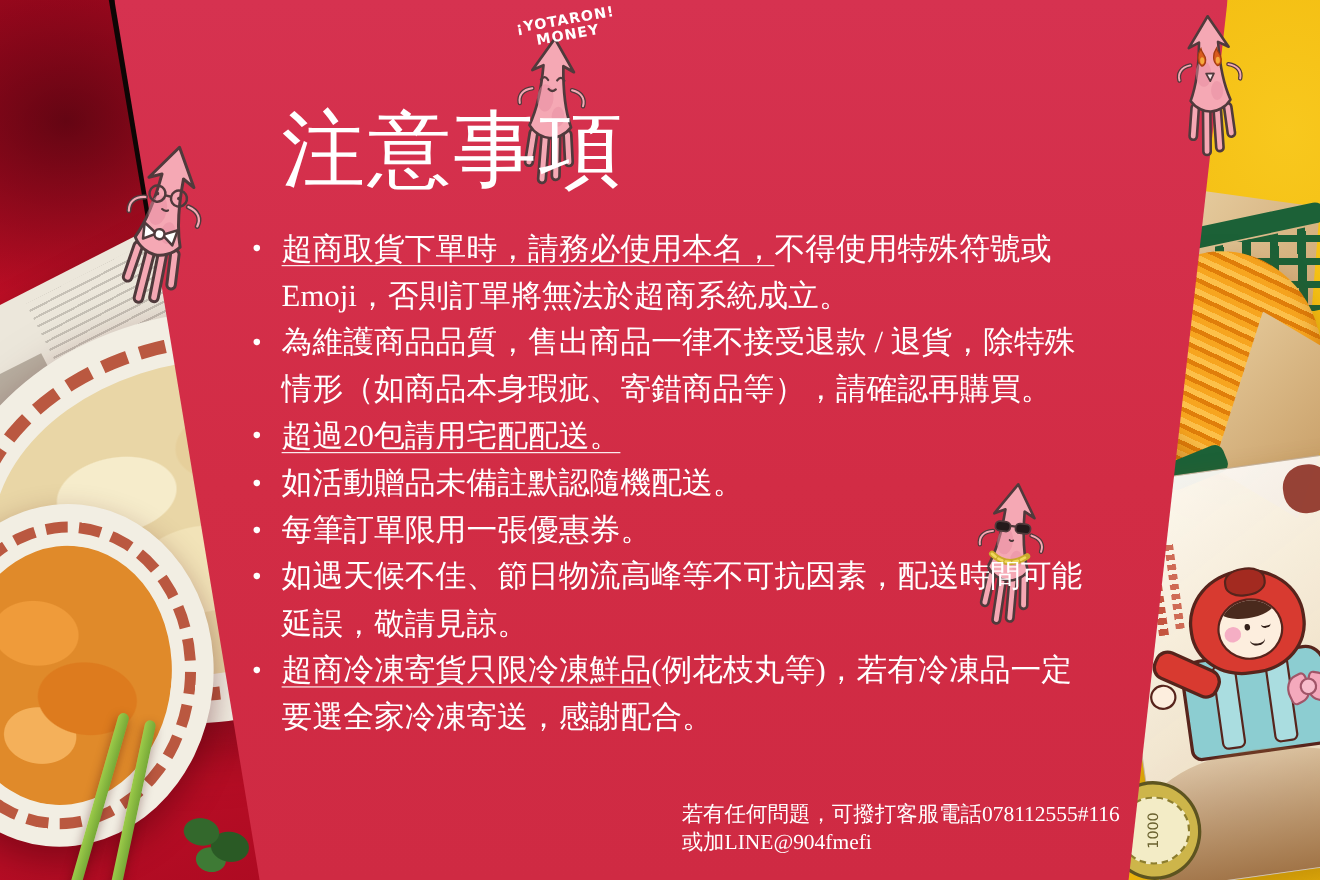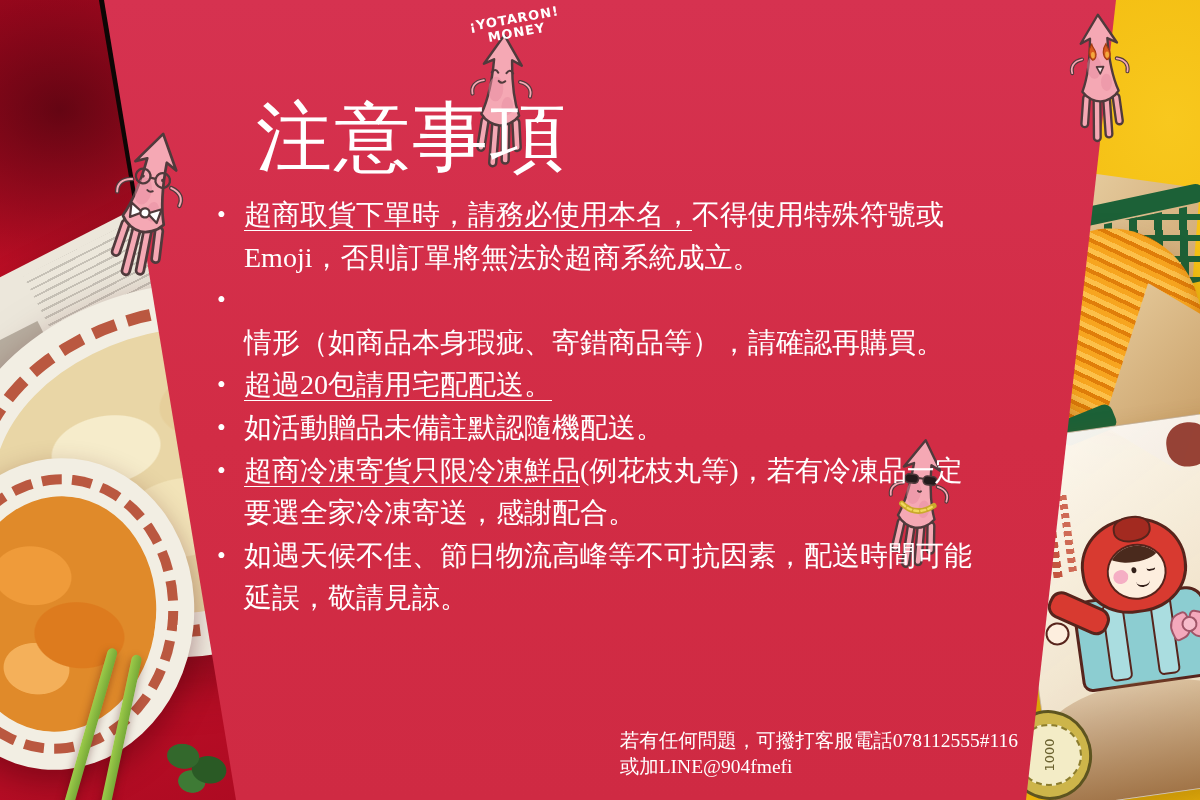--- a/index.html
+++ b/index.html
@@ -142,21 +142,21 @@
 
   
   .scribble{position:absolute;left:470px;top:12px;z-index:4;color:#fff;text-align:center;
     font-family:"DejaVu Sans",sans-serif;font-weight:bold;font-size:13px;line-height:14px;
     letter-spacing:1px;transform:rotate(-10deg);}
   .title-en{position:absolute;left:238px;top:22px;z-index:4;color:#fff;
     font-size:72px;font-weight:400;letter-spacing:7px;line-height:1.05;}
   .title-zh{position:absolute;left:228px;top:96px;z-index:4;color:#fff;
     font-size:76px;font-weight:400;letter-spacing:2px;line-height:1.1;margin-left:28px;}
   .notes{position:absolute;left:213px;top:190px;z-index:4;width:830px;
-    margin:4px;padding:0;list-style:none;color:#fff;font-size:28px;line-height:42.6px;font-weight:400;}
+    margin:16px;padding:0;list-style:none;color:#fff;font-size:28px;line-height:42.6px;font-weight:400;}
   .notes li{position:relative;padding-left:27px;margin:0;}
   .notes li::before{content:"•";position:absolute;left:0;top:0;font-size:25px;}
   .notes .u{text-decoration:underline;text-underline-offset:6px;text-decoration-thickness:1px;}
   .footer{position:absolute;right:182px;top:728px;z-index:4;color:#fff;text-align:left;
     font-size:19.5px;line-height:26px;font-weight:400;}
 </style>
 </head>
 <body>
 
 <svg width="0" height="0" style="position:absolute">
@@ -300,25 +300,26 @@
   </svg>
 
   <div class="scribble">
     <div>¡YOTARON!</div>
     <div>MONEY</div>
   </div>
   <div class="title-zh">注意事項</div>
 
   <ul class="notes" id="notes-list">
       <li><span class="u">超商取貨下單時，請務必使用本名，</span><span>不得使用特殊符號或</span><br><span>Emoji，否則訂單將無法於超商系統成立。</span></li>
-      <li><br><span>情形（如商品本身瑕疵、寄錯商品等），請確認再購買。</span></li>
+      <li><span>為維護商品品質，售出商品一律不接受退款 / 退貨，除特殊</span><br><span>情形（如商品本身瑕疵、寄錯商品等），請確認再購買。</span></li>
       <li><span class="u">超過20包請用宅配配送。</span></li>
       <li><span>如活動贈品未備註默認隨機配送。</span></li>
+      <li><span>每筆訂單限用一張優惠券。</span></li>
+      <li><span>如遇天候不佳、節日物流高峰等不可抗因素，配送時間可能</span><br><span>延誤，敬請見諒。</span></li>
       <li><span class="u">超商冷凍寄貨只限冷凍鮮品</span><span>(例花枝丸等)，若有冷凍品一定</span><br><span>要選全家冷凍寄送，感謝配合。</span></li>
-      <li><span>如遇天候不佳、節日物流高峰等不可抗因素，配送時間可能</span><br><span>延誤，敬請見諒。</span></li>
     </ul>
 
   <div class="footer">
     <div>若有任何問題，可撥打客服電話078112555#116</div>
     <div>或加LINE@904fmefi</div>
   </div>
 
 </div>
 
 </body></html>

